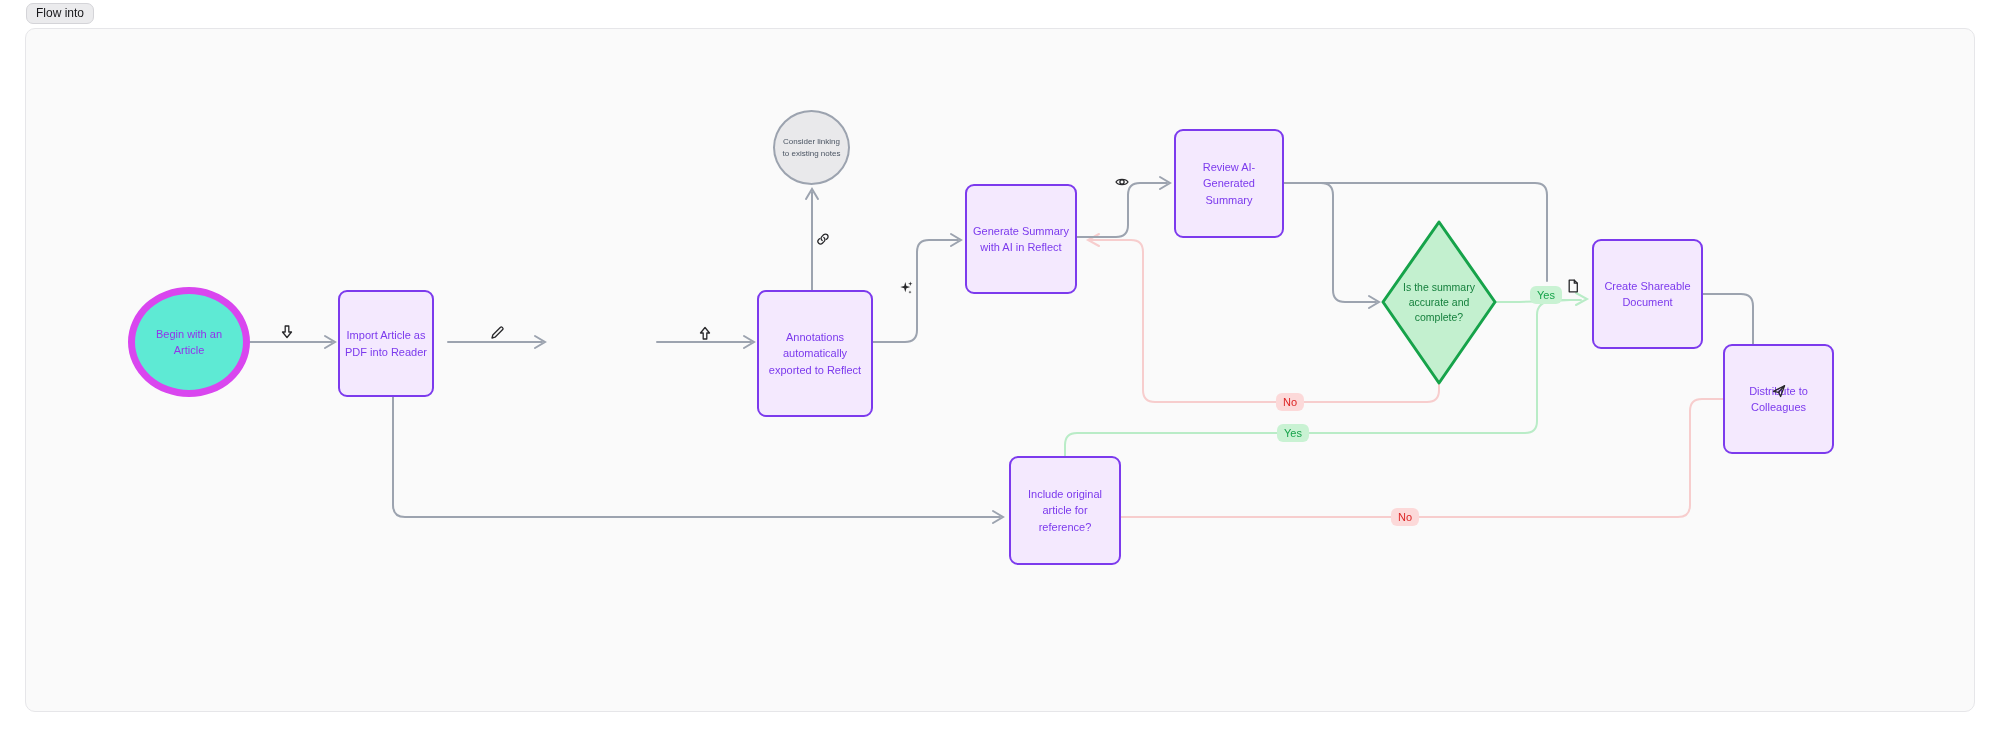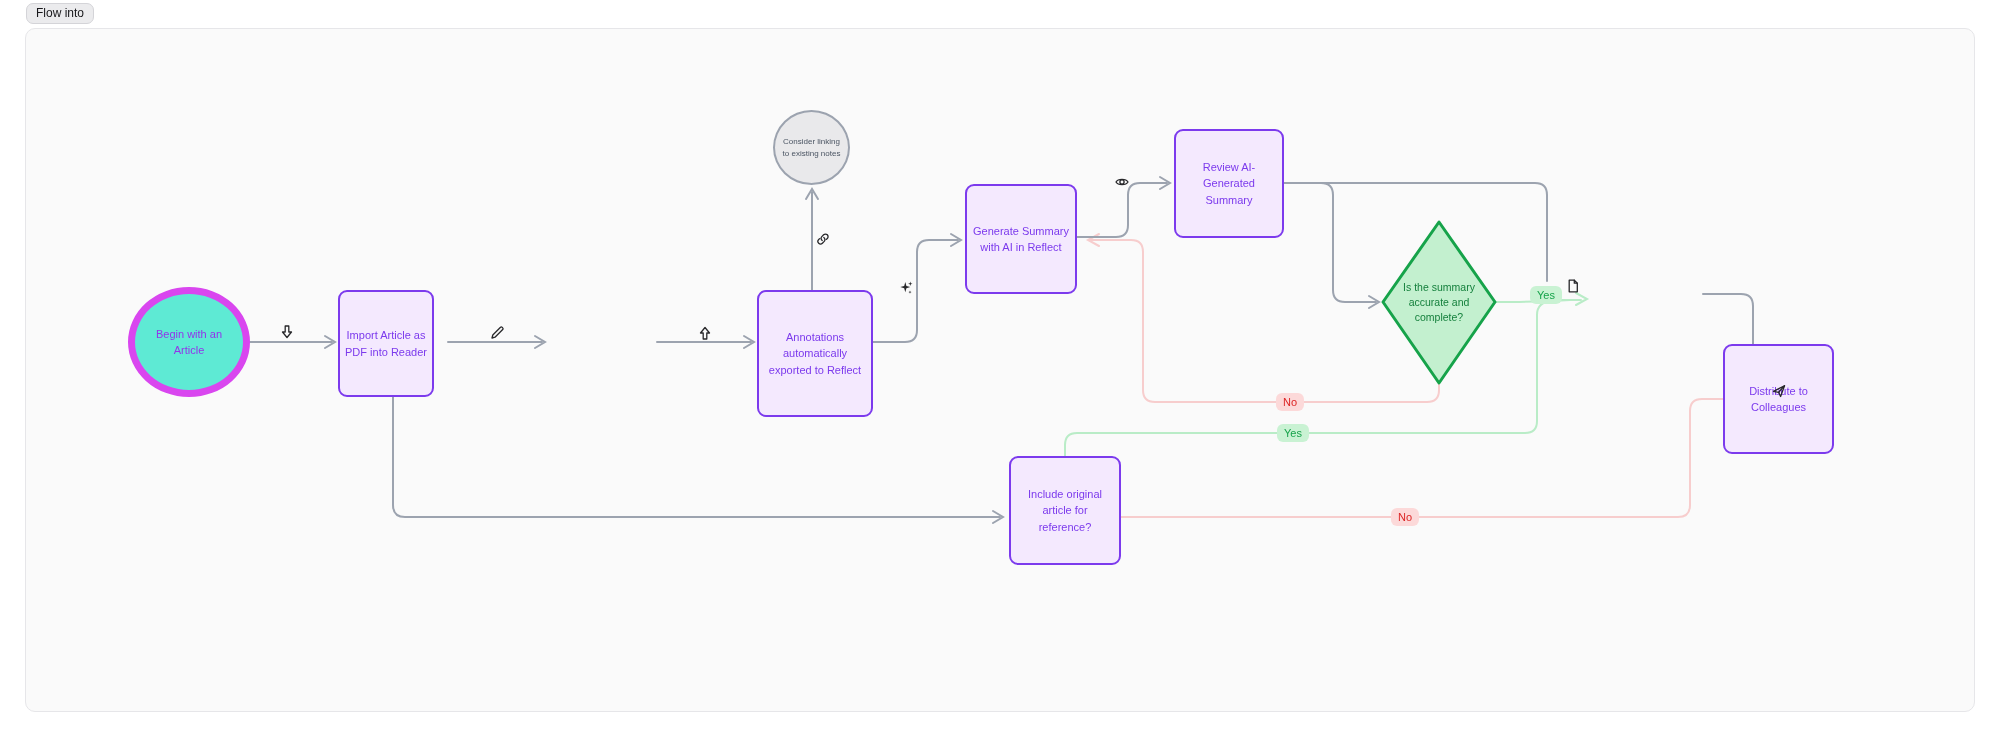--- a/index.html
+++ b/index.html
@@ -132,20 +132,23 @@
   </div>
 
   <div class="pnode" style="left:1174px; top:129px; width:110px; height:109px;">
     <span>Review AI-Generated Summary</span>
   </div>
 
   <div class="dtext" style="left:1394px; top:239px; width:90px; height:127px;">
     <span>Is the summary accurate and complete?</span>
   </div>
 
+  <div class="pnode" style="left:1592px; top:239px; width:111px; height:110px;">
+    <span>Create Shareable Document</span>
+  </div>
 
   <div class="pnode" style="left:1723px; top:344px; width:111px; height:110px;">
     <span>Distribute to Colleagues</span>
   </div>
 
   <div class="pnode" style="left:1009px; top:456px; width:112px; height:109px;">
     <span>Include original article for reference?</span>
   </div>
 
   <div class="elabel yes" style="left:1546px; top:295px;">Yes</div>

